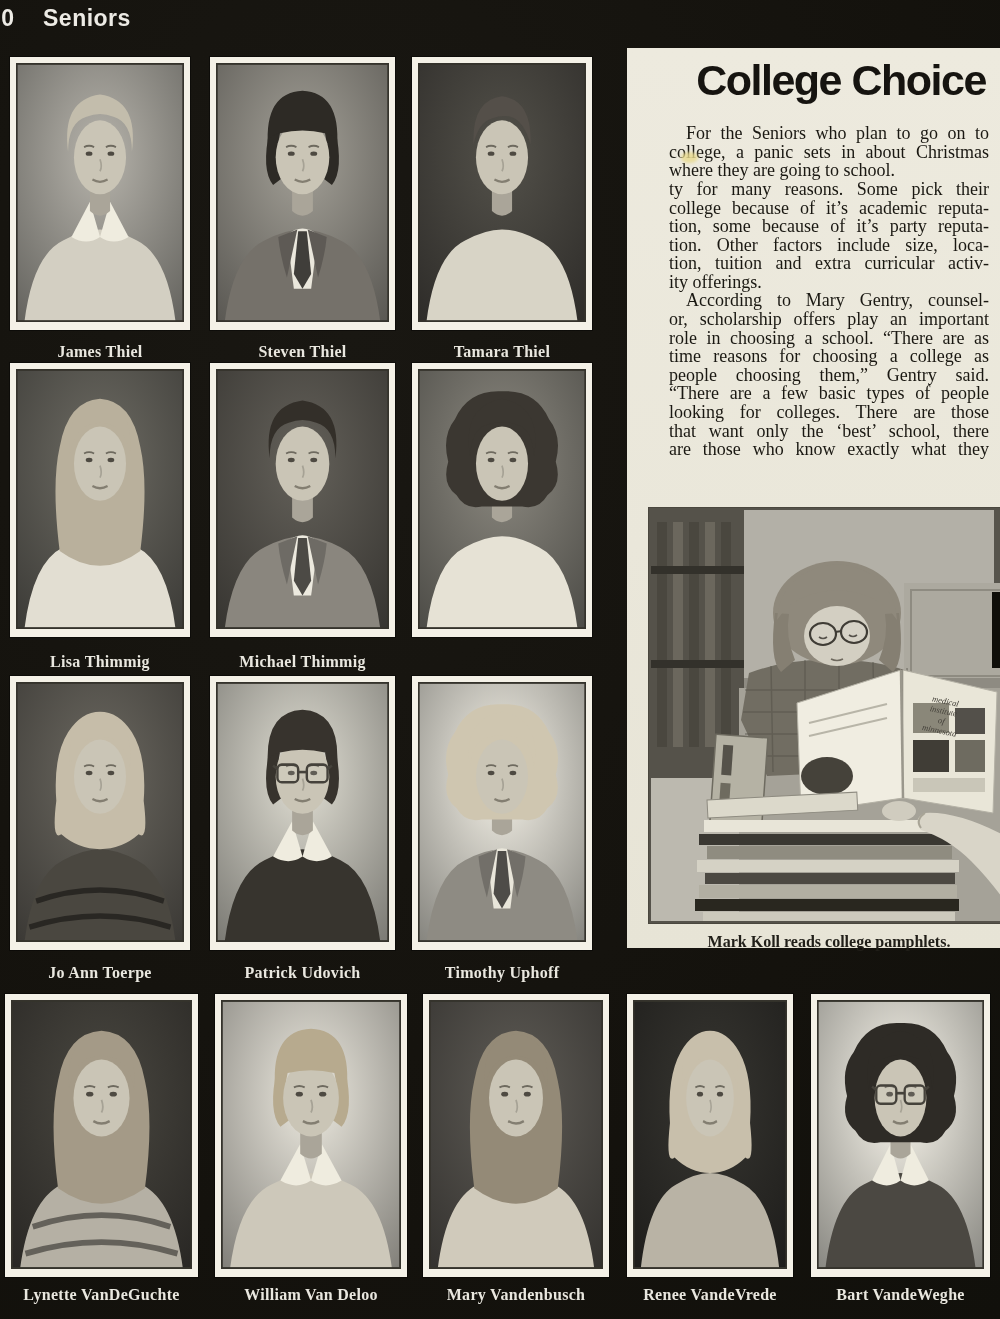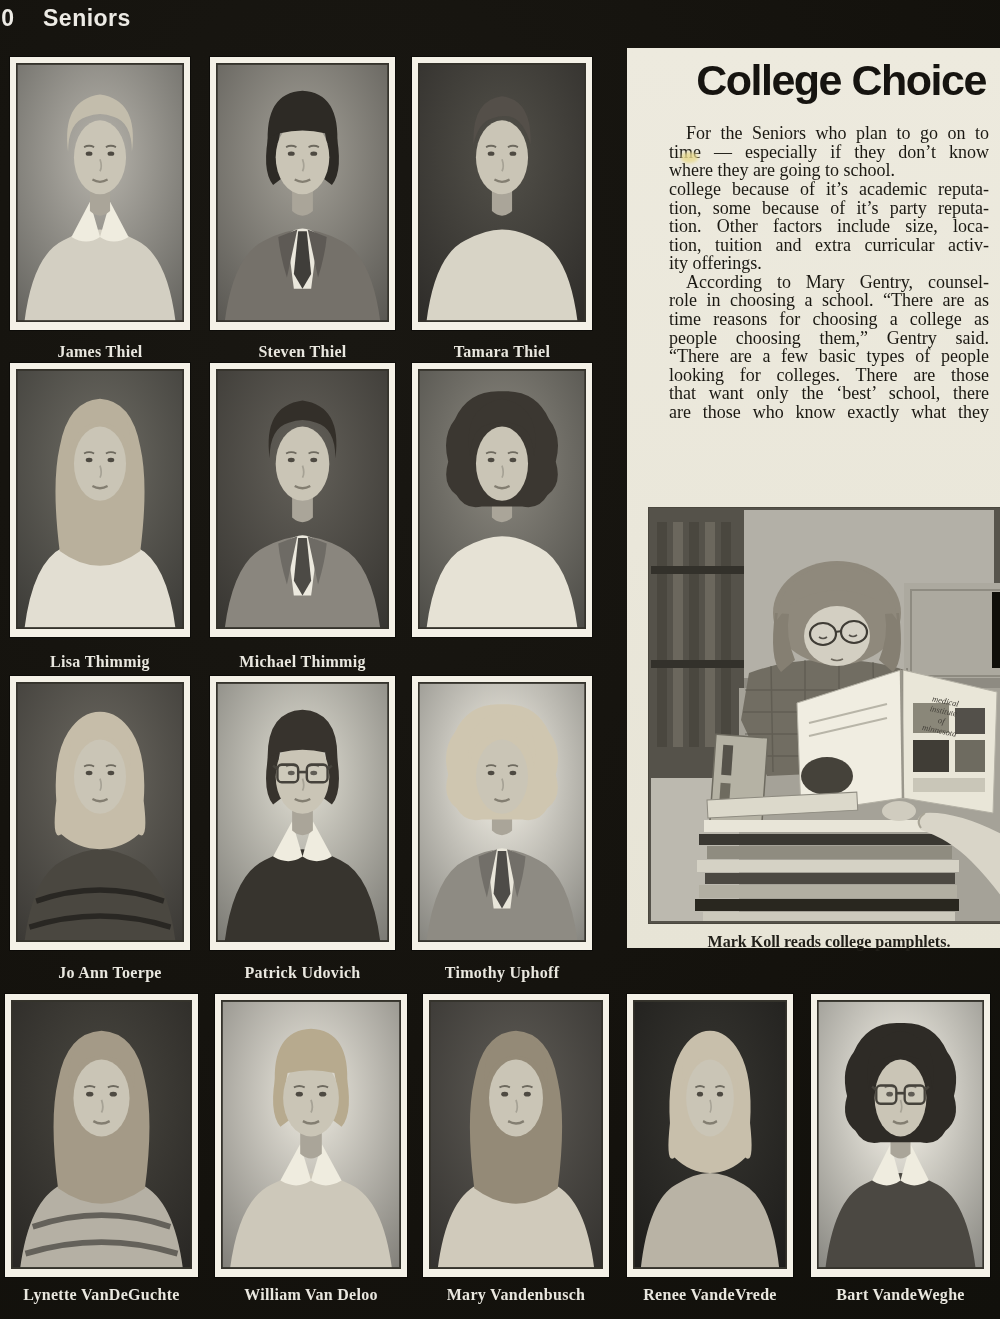--- a/index.html
+++ b/index.html
@@ -232,21 +232,21 @@
     <ellipse cx="56.5" cy="49" rx="2" ry="1.2" fill="#4e4a42"></ellipse>
     <path d="M40.5 45.5 Q43.5 44 46.5 45.5" stroke="#6e6a5f" stroke-width="1" fill="none"></path>
     <path d="M53.5 45.5 Q56.5 44 59.5 45.5" stroke="#6e6a5f" stroke-width="1" fill="none"></path>
     <path d="M50 52 Q51.5 56 50 58.5" stroke="rgb(166,162,149)" stroke-width="1" fill="none"></path>
     <path d="M45.5 63 Q50 65.5 54.5 63" stroke="#837e71" stroke-width="1.3" fill="none"></path>
     <path d="M32 46 Q30 18 50 17 Q70 18 68 46 Q64 31 55 30 Q50 29 43 31 Q35 34 32 46 Z" fill="#c6bda9"></path>
     <rect x="0.5" y="0.5" width="99" height="139" fill="none" stroke="#35332c" stroke-width="1"></rect>
   </svg>
         </div>
       </div>
-      <div class="name-label" style="left: 20px; top: 962px; width: 180px;">Jo Ann Toerpe</div>
+      <div class="name-label" style="left: 10px; top: 962px; width: 180px;">Jo Ann Toerpe</div>
       <div class="card" style="left: 210px; top: 676px; width: 185px; height: 274px;">
         <div class="ph">
           <svg viewBox="0 0 100 140" preserveAspectRatio="none" xmlns="http://www.w3.org/2000/svg">
     <defs>
               <radialGradient id="pg2_1" cx="50%" cy="36%" r="80%">
       <stop offset="0%" stop-color="rgb(225,223,212)"></stop>
                 <stop offset="100%" stop-color="rgb(123,122,116)"></stop>
     </radialGradient>
             </defs>
     <rect width="100" height="140" fill="url(#pg2_1)"></rect>
@@ -453,28 +453,30 @@
   </svg>
         </div>
       </div>
       <div class="name-label" style="left: 811px; top: 1284px; width: 179px;">Bart VandeWeghe</div>
     </div>
 
   <div class="article">
     <h1>College Choice</h1>
     <div id="article-body">
         <div class="aline first">For the Seniors who plan to go on to</div>
-        <div class="aline">time — especially if they don’t know</div>
+        <div class="aline">college, a panic sets in about Christmas</div>
         <div class="aline endp">where they are going to school.</div>
+        <div class="aline">ty for many reasons. Some pick their</div>
         <div class="aline">college because of it’s academic reputa-</div>
         <div class="aline">tion, some because of it’s party reputa-</div>
         <div class="aline">tion. Other factors include size, loca-</div>
         <div class="aline">tion, tuition and extra curricular activ-</div>
         <div class="aline endp">ity offerings.</div>
         <div class="aline first">According to Mary Gentry, counsel-</div>
+        <div class="aline">or, scholarship offers play an important</div>
         <div class="aline">role in choosing a school. “There are as</div>
         <div class="aline">time reasons for choosing a college as</div>
         <div class="aline">people choosing them,” Gentry said.</div>
         <div class="aline">“There are a few basic types of people</div>
         <div class="aline">looking for colleges. There are those</div>
         <div class="aline">that want only the ‘best’ school, there</div>
         <div class="aline">are those who know exactly what they</div>
       </div>
     <figure class="candid">
       <div id="candid-photo">

